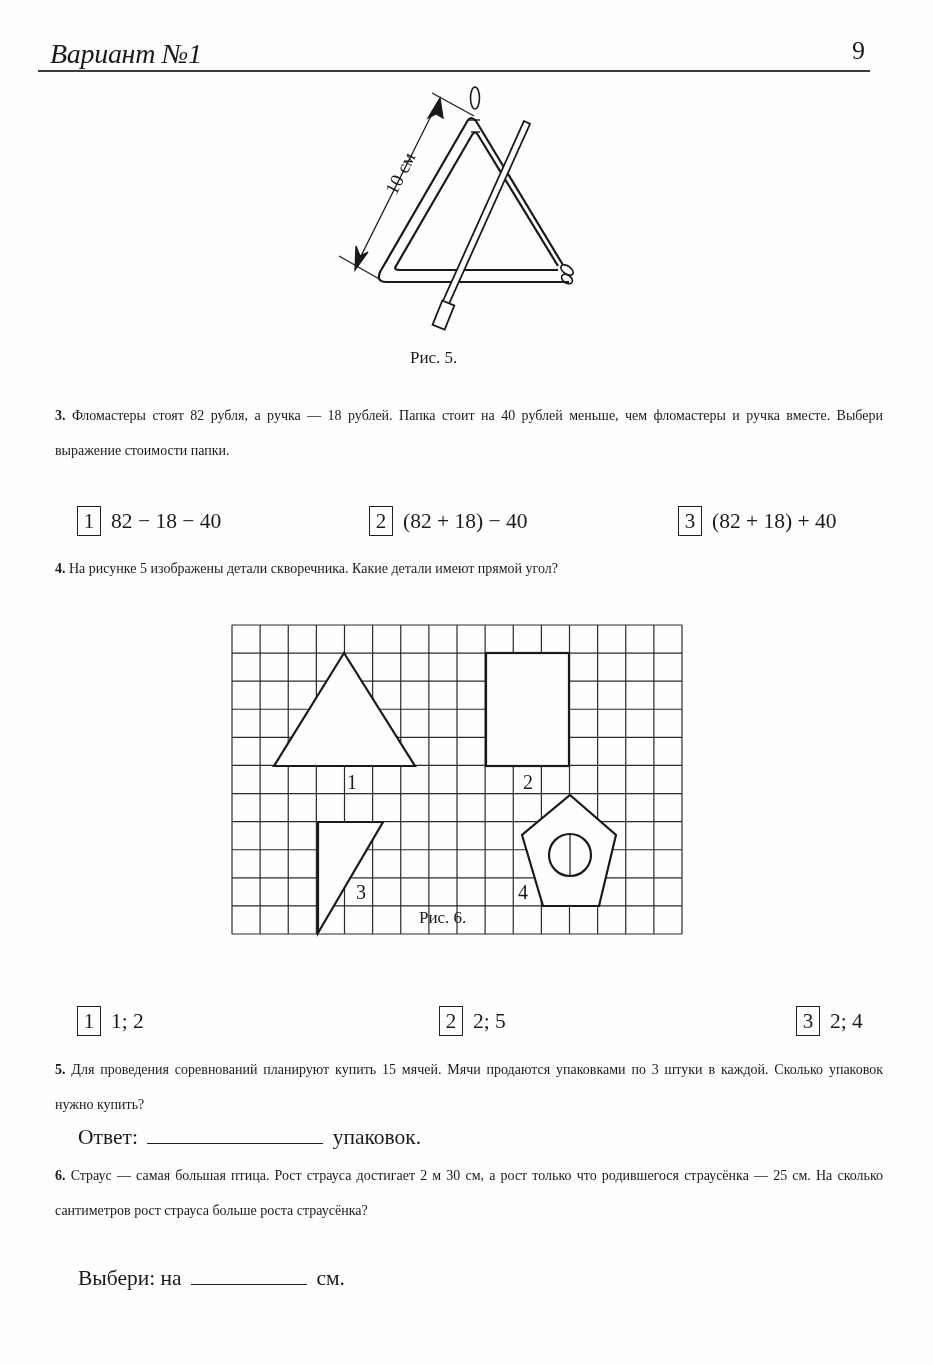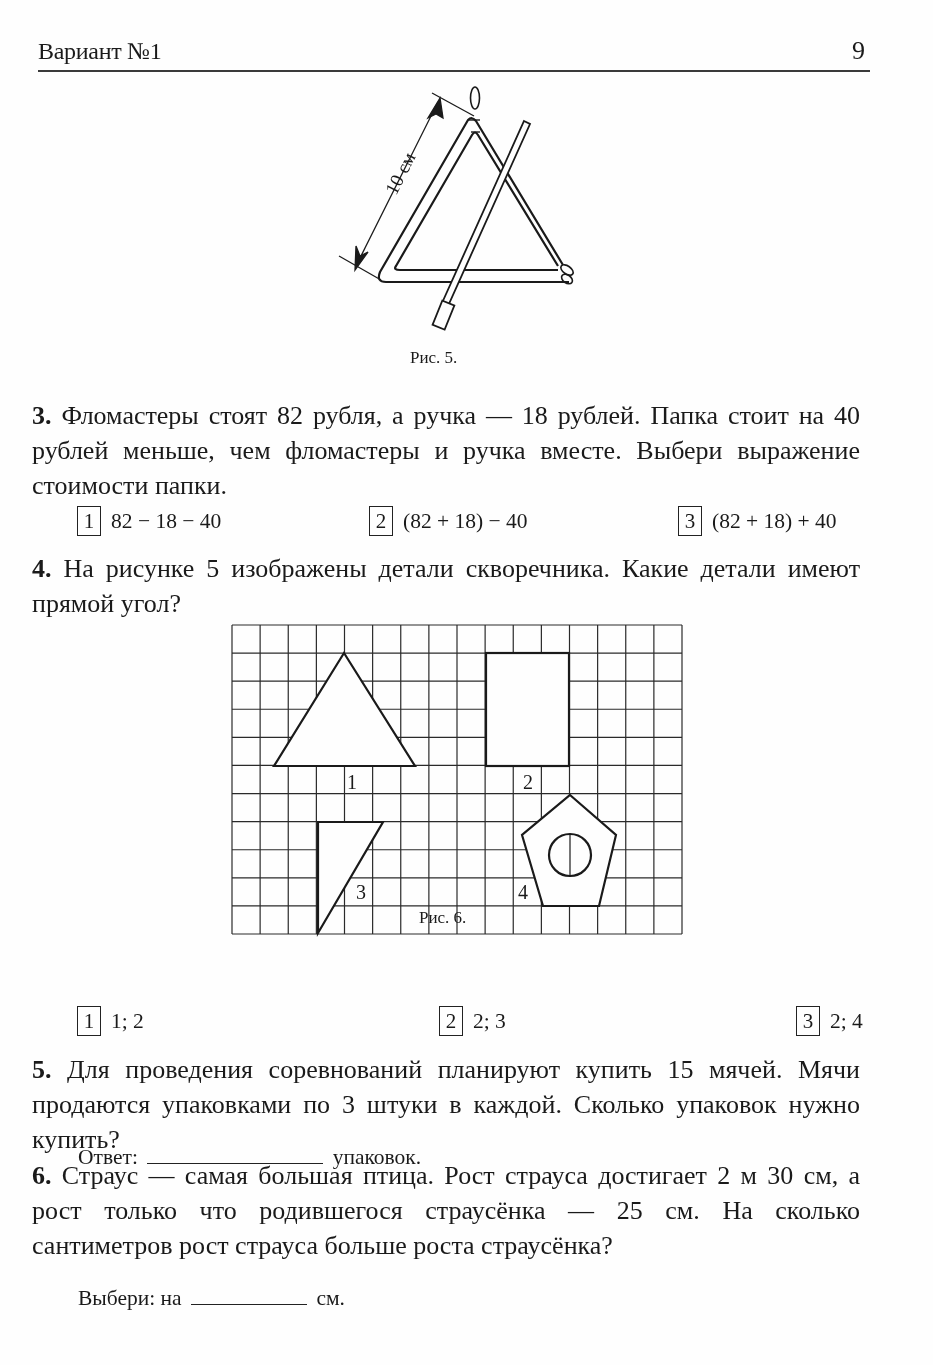--- a/index.html
+++ b/index.html
@@ -1,33 +1,33 @@
 <!DOCTYPE html>
 <html><head>
 <meta charset="utf-8">
 <style>
   html, body { margin: 0; padding: 0; }
   body {
     width: 933px; height: 1365px; background: #fefefe; position: relative; overflow: hidden;
     font-family: "Liberation Serif", "DejaVu Serif", serif; color: #1a1a1a;
   }
   .abs { position: absolute; }
-  .header-left { left: 38px; top: 38px; font-size: 24px; letter-spacing: -0.3px; }
+  .header-left { left: 50px; top: 38px; font-size: 28px; font-style: italic; letter-spacing: -0.3px; }
   .header-right { right: 68px; top: 36px; font-size: 26px; }
   .header-rule { left: 38px; top: 70px; width: 832px; height: 2px; background: #3a3a3a; }
   .caption { font-size: 17px; }
-  .para { left: 32px; width: 828px; font-size: 26px; line-height: 35px; text-align: justify; }
+  .para { left: 55px; width: 828px; font-size: 14px; line-height: 35px; text-align: justify; }
   .para b { font-weight: bold; }
   .optrow { font-size: 21.5px; }
   .opt { position: absolute; display: flex; align-items: center; white-space: nowrap; }
   .optbox {
     display: inline-block; width: 22px; height: 28px; border: 1.5px solid #222;
     text-align: center; line-height: 28px; font-size: 21px; margin-right: 10px;
   }
-  .answer { font-size: 21.5px; white-space: nowrap; margin-top: 20px; }
+  .answer { font-size: 21.5px; white-space: nowrap; }
   .blank { display: inline-block; border-bottom: 1.3px solid #222; height: 20px; vertical-align: baseline; margin: 0 4px; }
   svg { position: absolute; overflow: visible; }
 </style>
 </head>
 <body>
 
 <div class="abs header-left">Вариант №1</div>
 <div class="abs header-right">9</div>
 <div class="abs header-rule"></div>
 
@@ -136,21 +136,21 @@
 </svg>
 <div class="abs caption" style="left:419px;top:908px">Рис. 6.</div>
 
 <div class="abs optrow" style="left:0;top:1006px;width:933px;height:34px">
   <div class="opt" style="left:77px">
     <span class="optbox">1</span>
     <span>1; 2</span>
   </div>
   <div class="opt" style="left:439px">
     <span class="optbox">2</span>
-    <span>2; 3</span>
+    <span>2; 5</span>
   </div>
   <div class="opt" style="left:796px">
     <span class="optbox">3</span>
     <span>2; 4</span>
   </div>
 </div>
 
 <div class="abs para" style="top:1052px">
   <b>5.</b>
   <span>Для проведения соревнований планируют купить 15 мячей. Мячи продаются упаковками по 3 штуки в каждой. Сколько упаковок нужно купить?</span>

